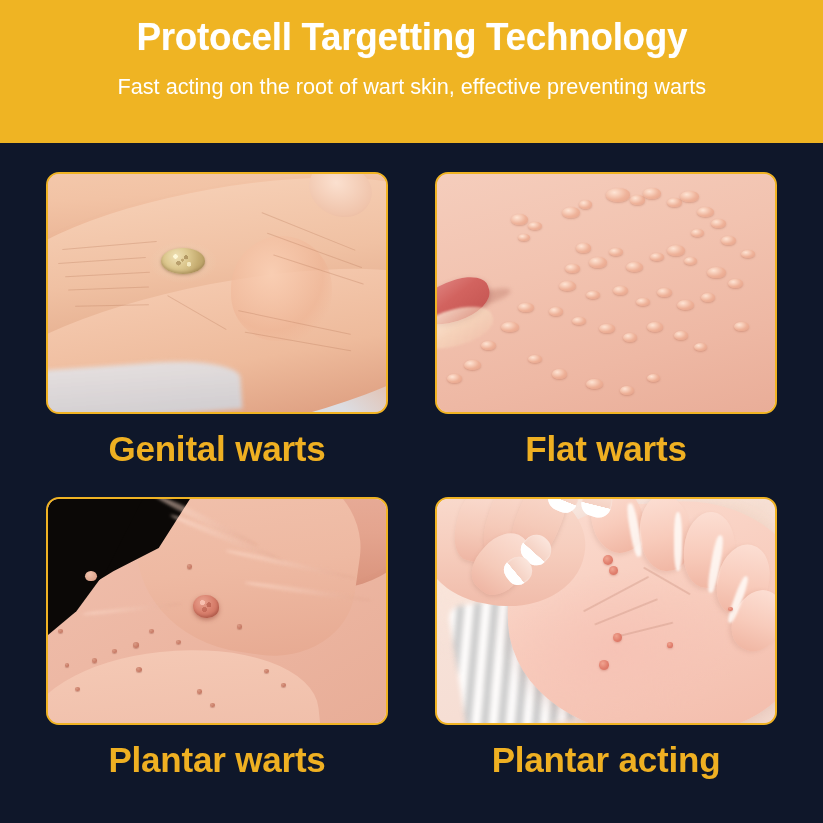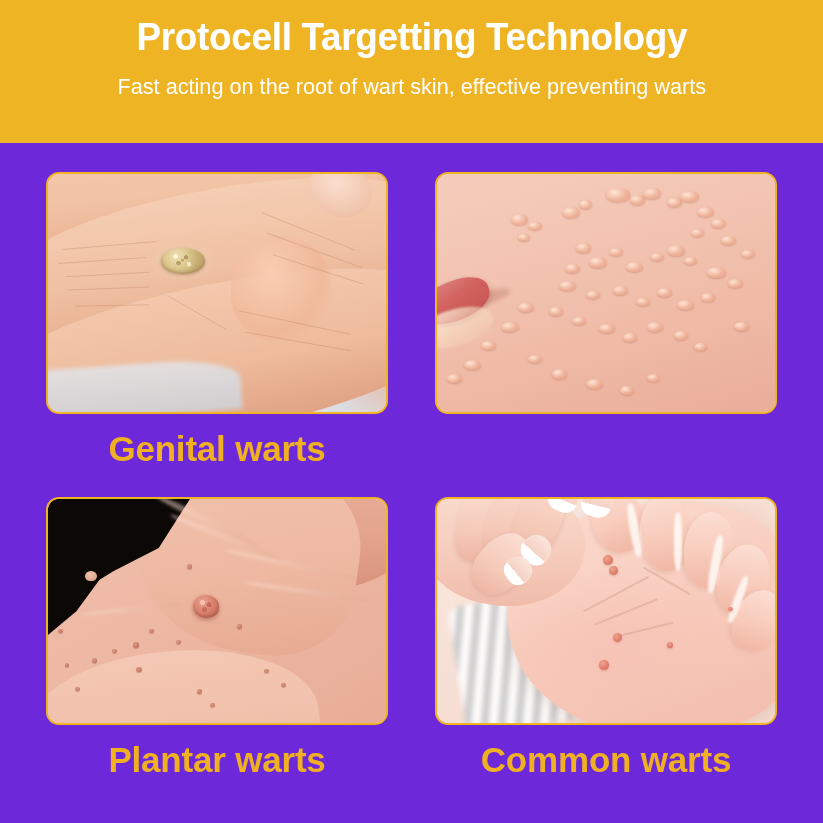--- a/index.html
+++ b/index.html
@@ -5,21 +5,21 @@
 <style>
   html, body {
     margin: 0;
     padding: 0;
     background: #ffffff;
   }
   .page {
     position: relative;
     width: 823px;
     height: 823px;
-    background: #6d28d9;
+    background: #0f172a;
     overflow: hidden;
     font-family: "Liberation Sans", "DejaVu Sans", sans-serif;
   }
 
   
   .header-band {
     position: absolute;
     left: 0;
     top: 0;
     width: 823px;
@@ -479,20 +479,21 @@
           <div class="bump" style="left:3%;  top:84%; width:4.4%; height:3.8%;"></div>
           <div class="bump" style="left:27%; top:76%; width:4.0%; height:3.4%;"></div>
           <div class="bump" style="left:34%; top:82%; width:4.6%; height:4.0%;"></div>
           <div class="bump" style="left:44%; top:86%; width:5.2%; height:4.4%;"></div>
           <div class="bump" style="left:54%; top:89%; width:4.4%; height:3.8%;"></div>
           <div class="bump" style="left:62%; top:84%; width:4.0%; height:3.4%;"></div>
           <div class="bump" style="left:88%; top:62%; width:4.4%; height:3.8%;"></div>
           <div class="bump" style="left:90%; top:32%; width:4.0%; height:3.4%;"></div>
         </div>
       </div>
+      <div class="caption">Flat warts</div>
     </div>
 
     <div class="cell r1 c0">
       <div class="card short">
         <div class="photo p3">
           <div class="jaw"></div>
           <div class="neck"></div>
           <div class="shoulder"></div>
           <div class="dark"></div>
           <div class="dark2"></div>
@@ -557,17 +558,17 @@
           <div class="sole-crease" style="left:60%; top:36%; width:16%; transform:rotate(30deg);"></div>
 
           <div class="spot" style="left:49%; top:25%; width:3.2%; height:4.6%;"></div>
           <div class="spot" style="left:51%; top:30%; width:2.6%; height:3.8%;"></div>
           <div class="spot" style="left:52%; top:60%; width:2.8%; height:4.0%;"></div>
           <div class="spot" style="left:48%; top:72%; width:3.0%; height:4.2%;"></div>
           <div class="spot" style="left:68%; top:64%; width:1.8%; height:2.6%;"></div>
           <div class="spot" style="left:86%; top:48%; width:1.6%; height:2.2%;"></div>
         </div>
       </div>
-      <div class="caption">Common warts</div>
+      <div class="caption">Plantar acting</div>
     </div>
 
   </div>
 </div>
 
 </body></html>

